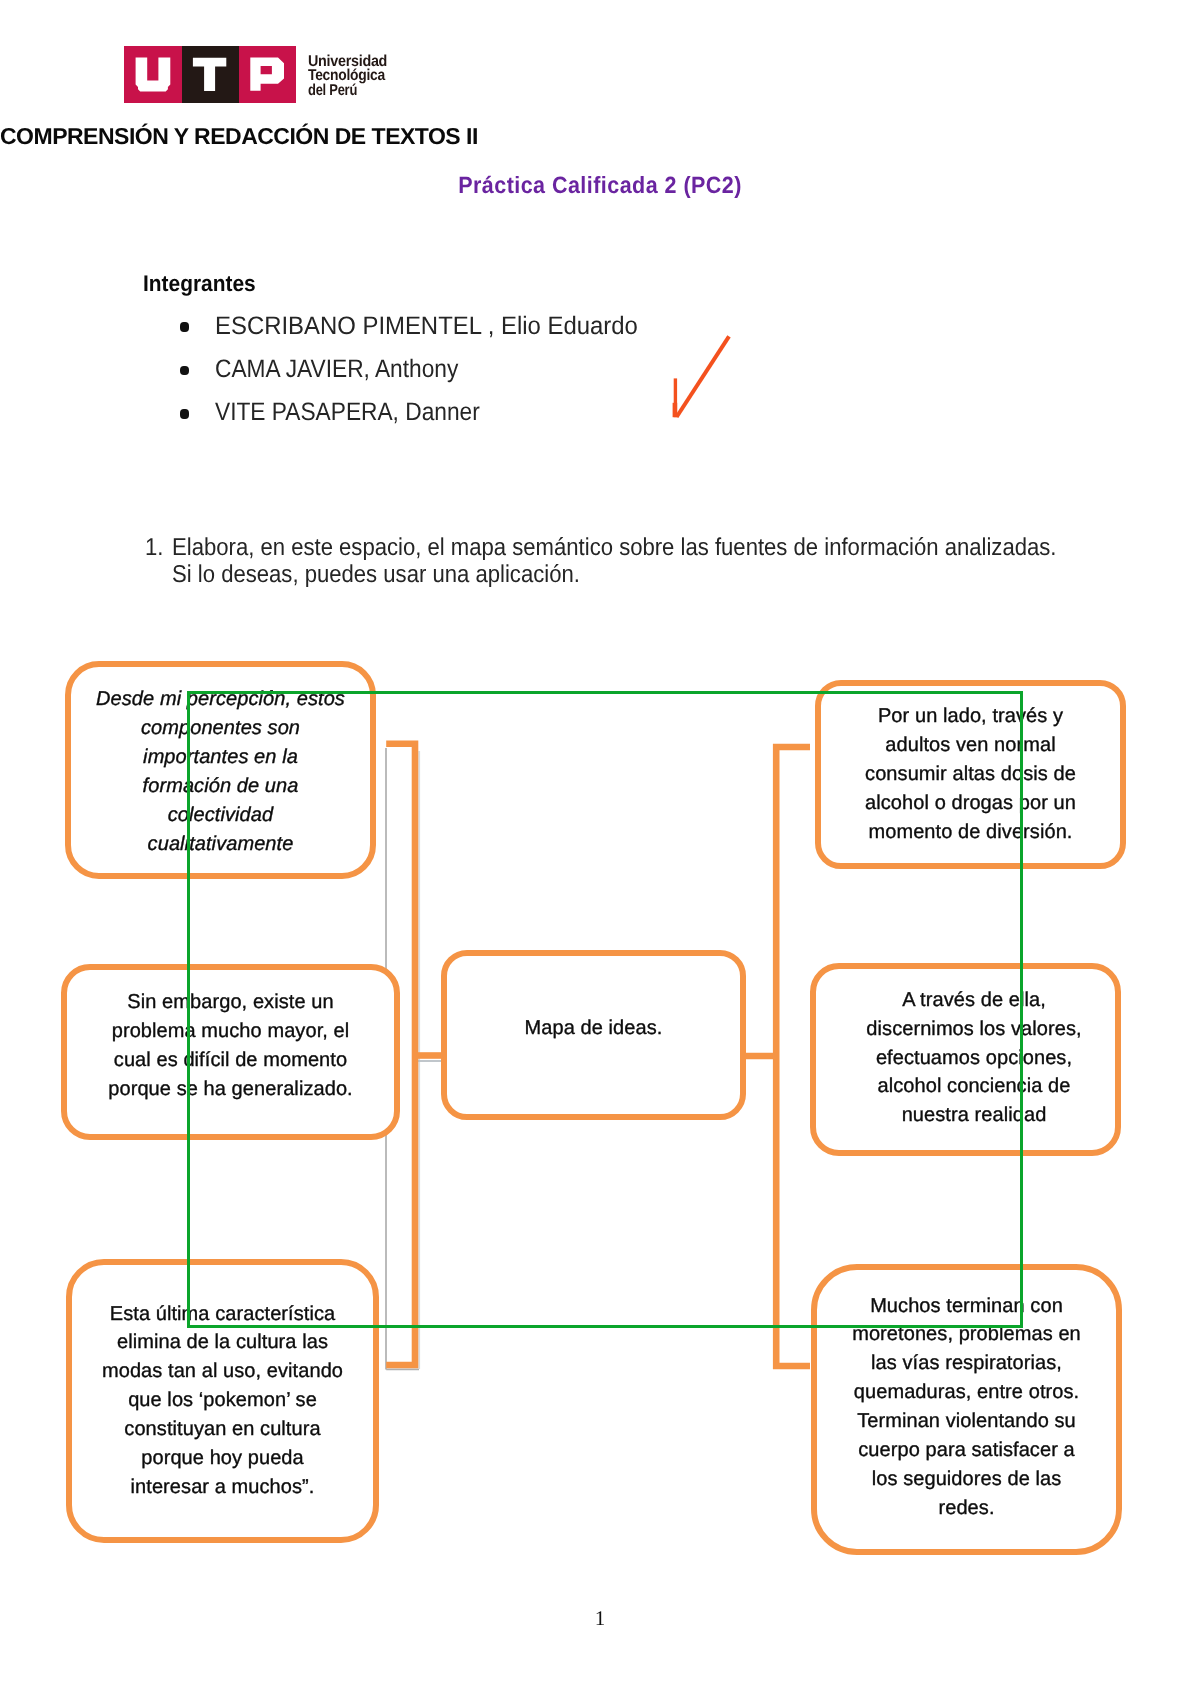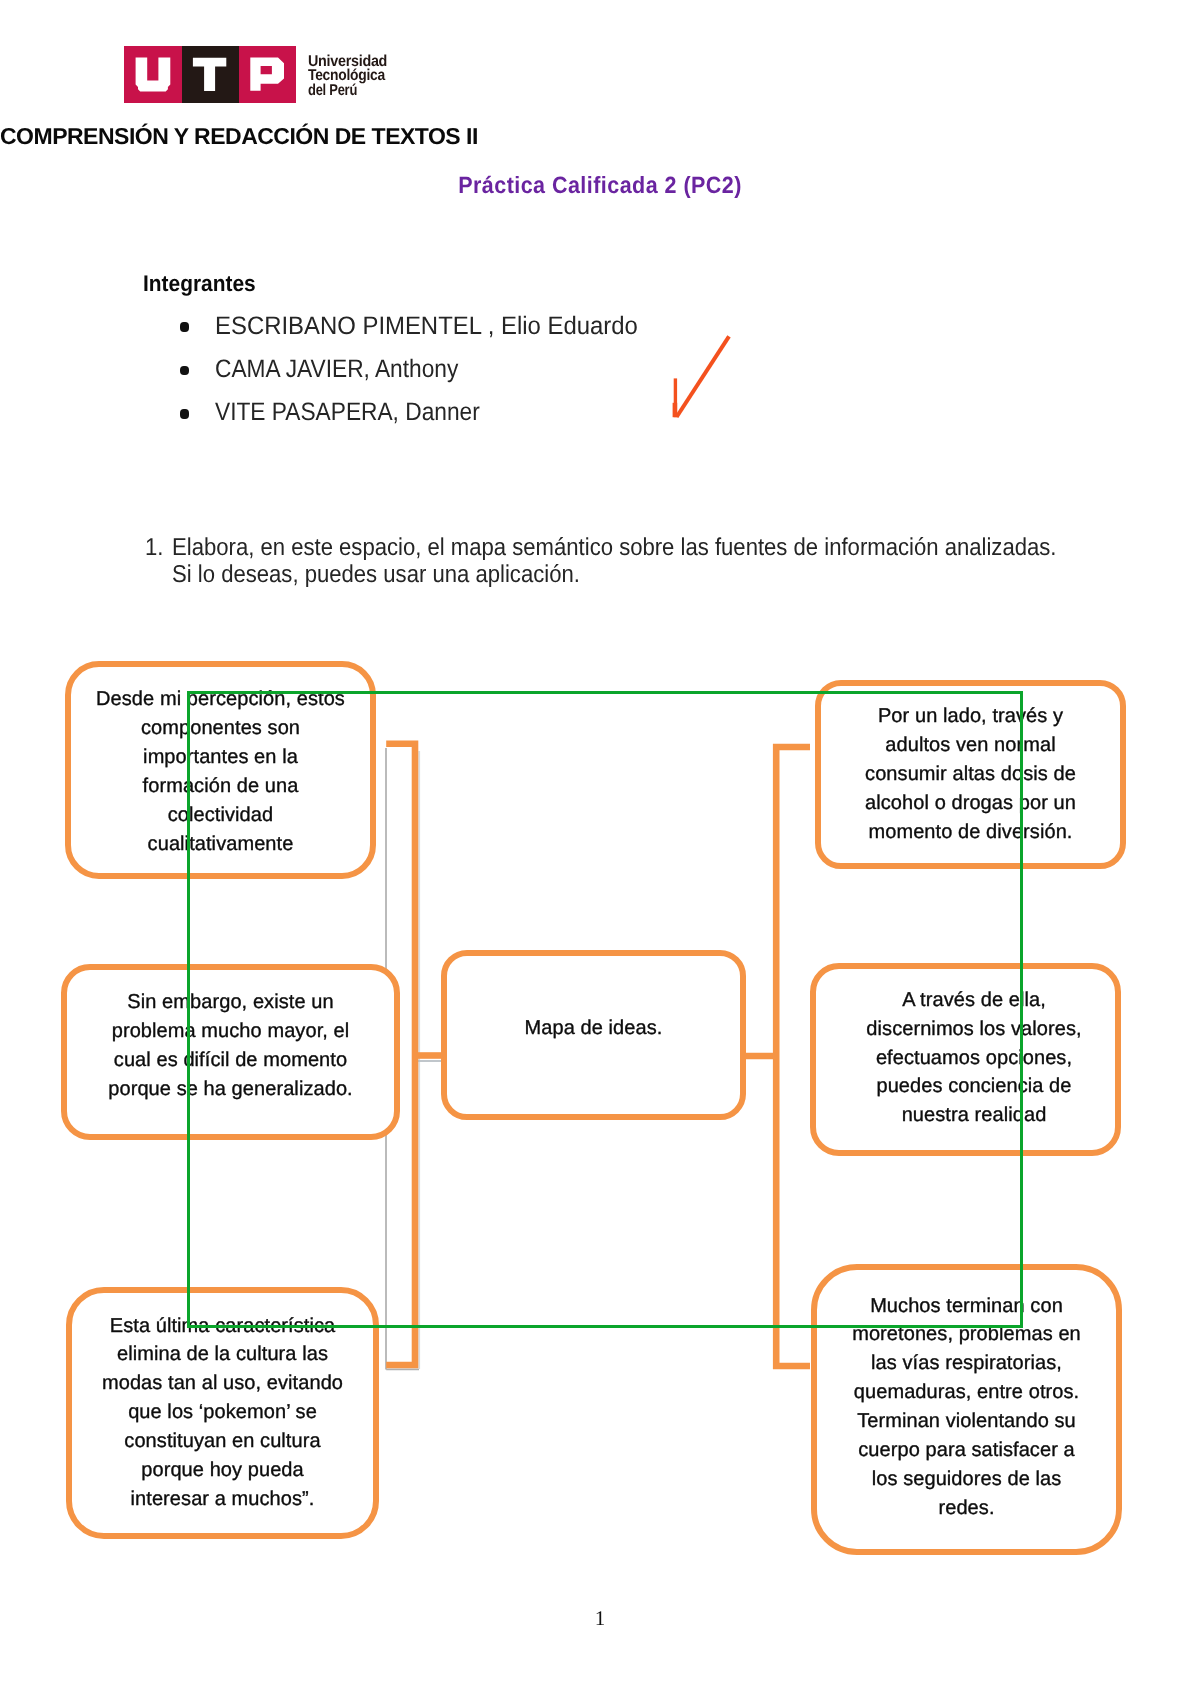--- a/index.html
+++ b/index.html
@@ -49,34 +49,34 @@
   .task{position:absolute;left:145px;top:535.2px;width:1000px;font-size:24.4px;color:#252525;line-height:26.9px;}
   .task .num{position:absolute;left:0;top:0;display:inline-block;transform:scaleX(0.906);transform-origin:left top;}
   .task .txt{position:absolute;left:27.2px;top:0;width:1000px;}
   .task .txt .ln{display:block;transform:scaleX(0.906);transform-origin:left top;white-space:nowrap;}
 
   
   .diagram{position:absolute;left:0;top:0;width:1200px;height:1696px;}
   .nodebox{position:absolute;box-sizing:border-box;border:6.6px solid #F59445;border-radius:34px;
            background:#fff;display:flex;align-items:center;justify-content:center;text-align:center;}
   .nodebox>.t{position:relative;}
-  #box1>.t{top:2px;}
+  #box1>.t{top:2px;font-style:italic;}
   #box2>.t{top:-6px;}
   #box3>.t{top:0px;}
   #box4>.t{top:-1.5px;}
   #box5>.t{top:-0.5px;}
   #box6>.t{top:-2.5px;}
   #boxc>.t{top:-7px;}
   .nodebox .t{font-size:20px;line-height:28.85px;color:#0d0d0d;letter-spacing:0.08px;white-space:nowrap;
               -webkit-text-stroke:0.35px #0d0d0d;}
   #box1{left:65px;top:661px;width:311px;height:218px;border-radius:34px;}
   #box2{left:61px;top:964px;width:339px;height:176px;border-radius:29px;}
   #box3{left:815px;top:680px;width:311px;height:189px;border-radius:26px;}
   #box4{left:810px;top:963px;width:311px;height:193px;border-radius:29px;padding-left:17px;}
-  #box5{left:66px;top:1259px;width:313px;height:252px;border-radius:38px;margin-top:28px;}
+  #box5{left:66px;top:1259px;width:313px;height:284px;border-radius:38px;}
   #box6{left:811px;top:1264px;width:311px;height:291px;border-radius:46px;}
   #boxc{left:441px;top:950px;width:305px;height:170px;border-radius:26px;}
 
 
   .green-rect{position:absolute;left:186.6px;top:690.5px;width:836.6px;height:637.4px;
               border:3.8px solid #0BA52B;box-sizing:border-box;}
 
   .pg-num{position:absolute;left:0;top:1606px;width:1200px;text-align:center;
           font-family:"Liberation Serif",serif;font-size:21px;color:#111;}
 </style>
@@ -186,21 +186,21 @@
           <div>consumir altas dosis de</div>
           <div>alcohol o drogas por un</div>
           <div>momento de diversión.</div>
         </div>
       </div>
     <div class="nodebox" id="box4">
         <div class="t">
           <div>A través de ella,</div>
           <div>discernimos los valores,</div>
           <div>efectuamos opciones,</div>
-          <div>puedes conciencia de</div>
+          <div>alcohol conciencia de</div>
           <div>nuestra realidad</div>
         </div>
       </div>
     <div class="nodebox" id="box6">
         <div class="t">
           <div>Muchos terminan con</div>
           <div>moretones, problemas en</div>
           <div>las vías respiratorias,</div>
           <div>quemaduras, entre otros.</div>
           <div>Terminan violentando su</div>

